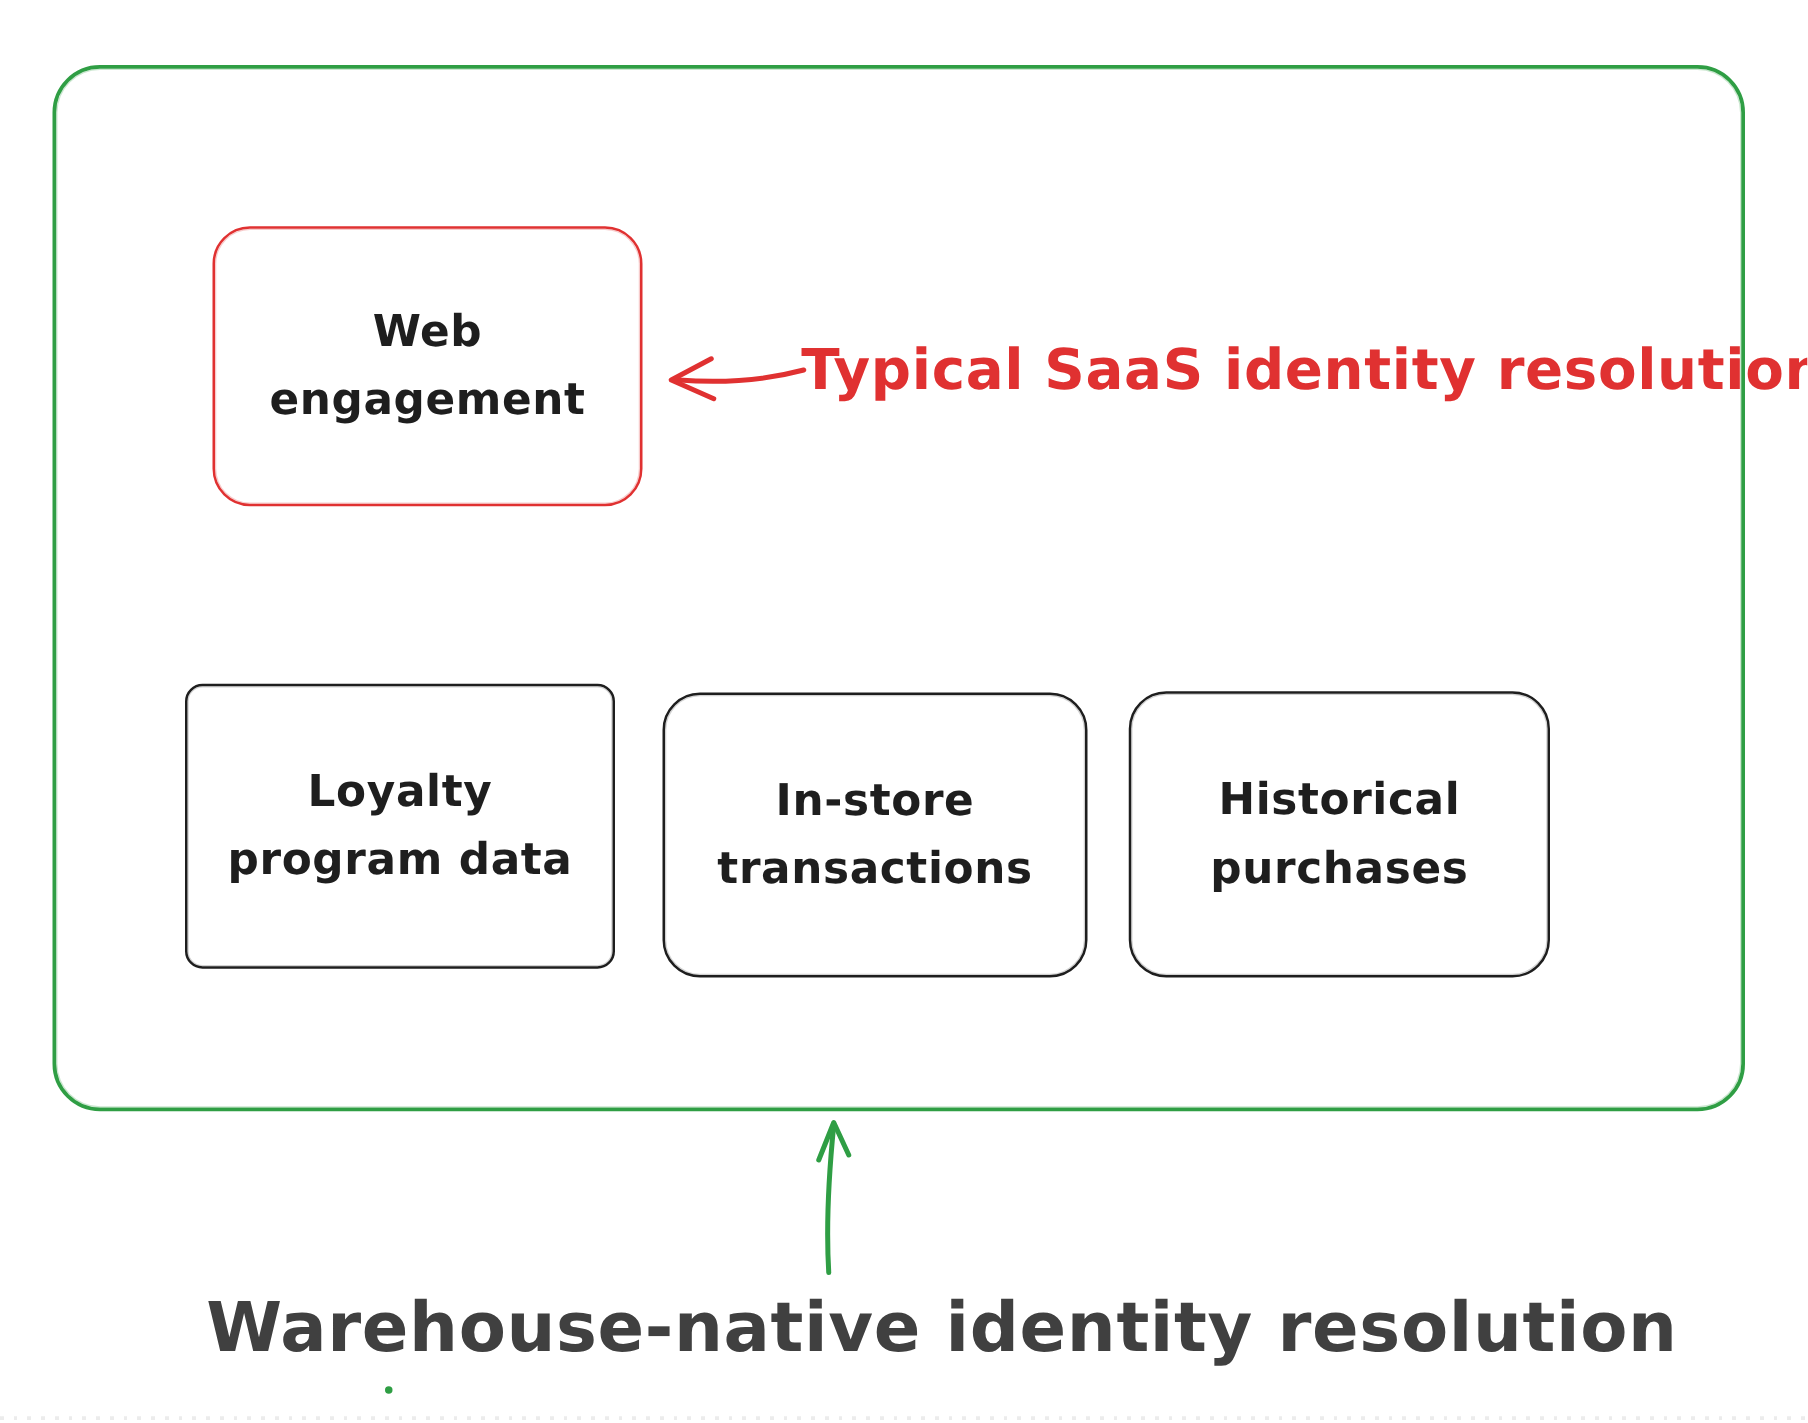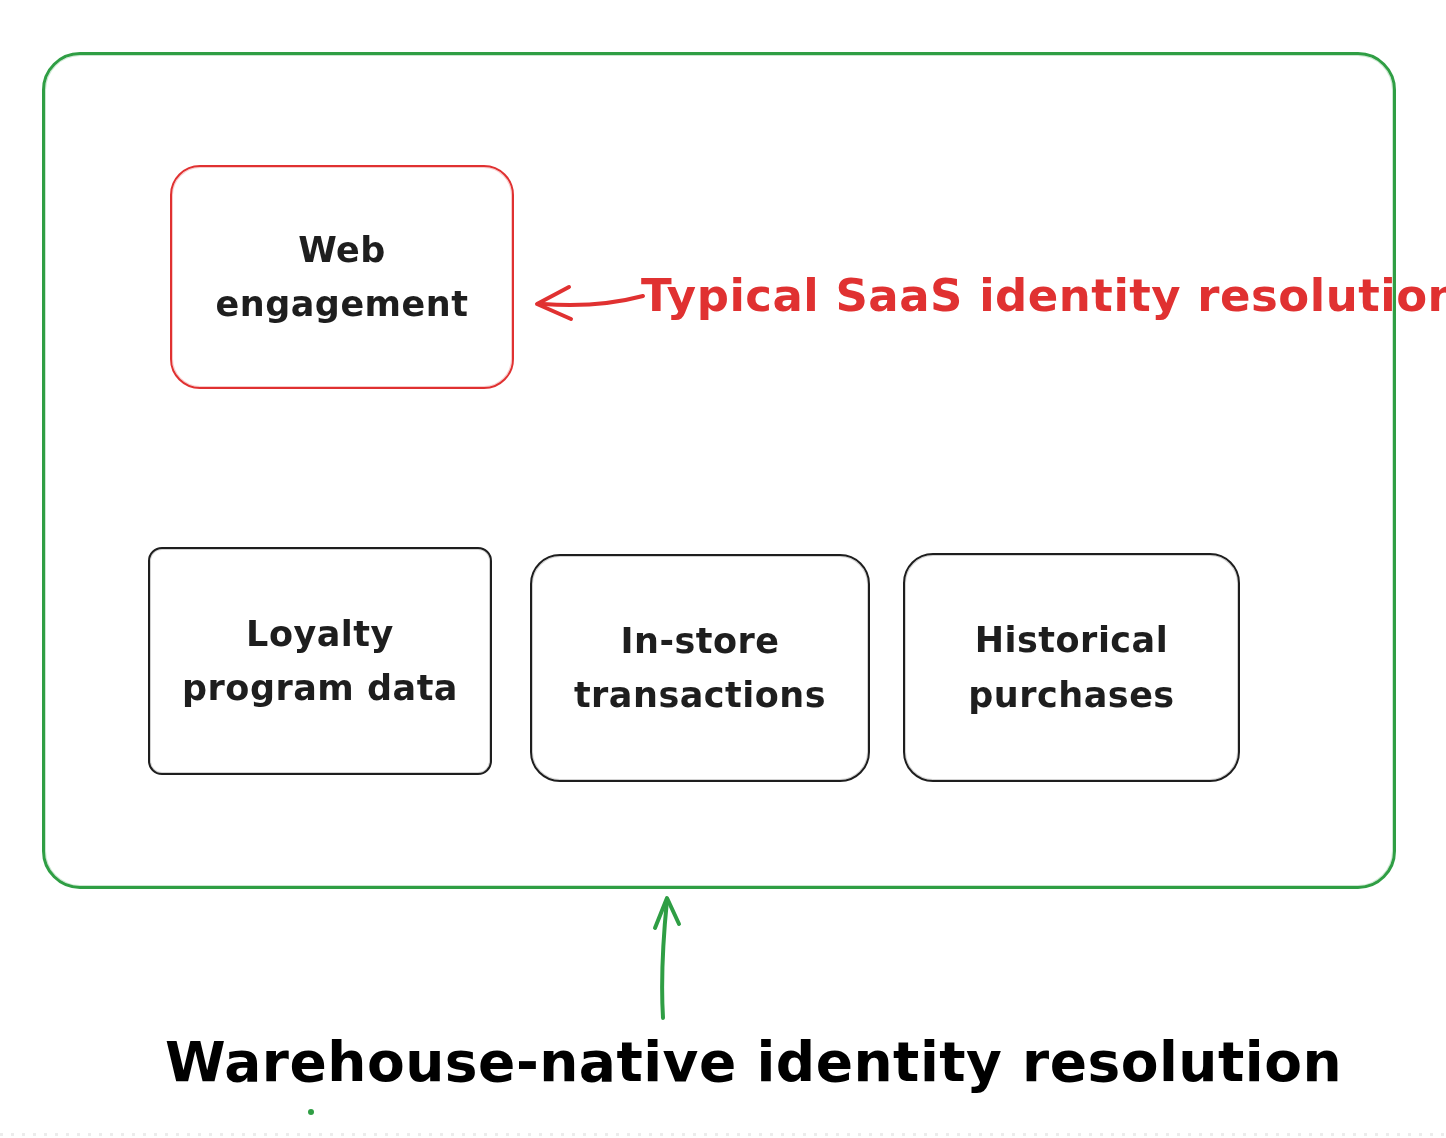--- a/index.html
+++ b/index.html
@@ -39,21 +39,21 @@
   .node-label {
     white-space: pre-line;
     color: #1e1e1e;
     font-size: 35px;
     font-weight: 600;
     line-height: 1.55;
     letter-spacing: 0.5px;
   }
   .red-node {
     left: 170px;
-    top: 165px;
+    top: 181px;
     width: 340px;
     height: 220px;
     border: 2.5px solid #e03131;
     box-shadow: inset 0 0 0 1px rgba(224,49,49,0.25);
   }
   .dark-node {
     border: 2.5px solid #1e1e1e;
     box-shadow: inset 0 0 0 1px rgba(30,30,30,0.2);
   }
   .node-loyalty   { left: 148px; top: 547px; width: 340px; height: 224px; border-radius: 14px; }
@@ -71,21 +71,21 @@
     font-size: 45px;
     color: #e03131;
     letter-spacing: 0.5px;
   }
   .warehouse-label {
     left: 165px;
     top: 1030px;
     width: 1090px;
     text-align: center;
     font-size: 55px;
-    color: #000000;
+    color: #404040;
     letter-spacing: 0.5px;
   }
   .arrow {
     position: absolute;
     overflow: visible;
   }
   .red-arrow   { left: 525px; top: 278px; }
   .green-arrow { left: 645px; top: 890px; }
   .green-dot {
     position: absolute;

